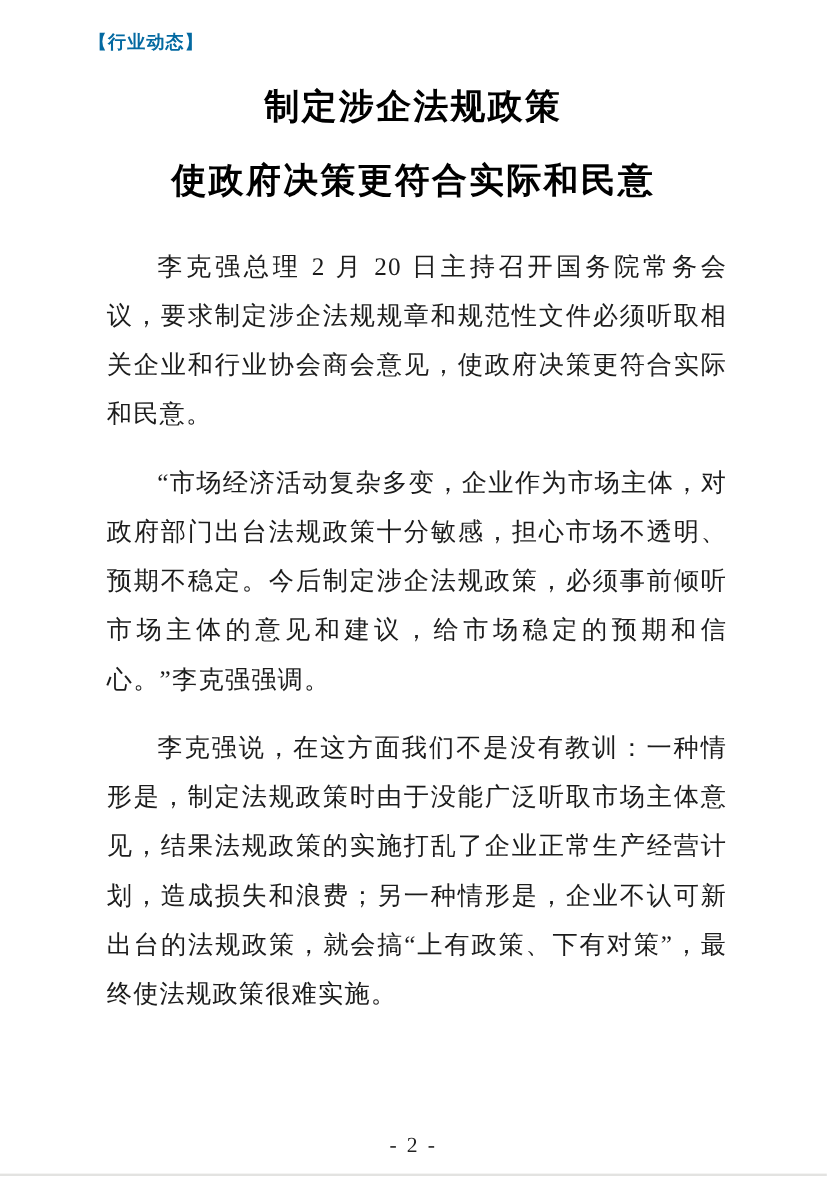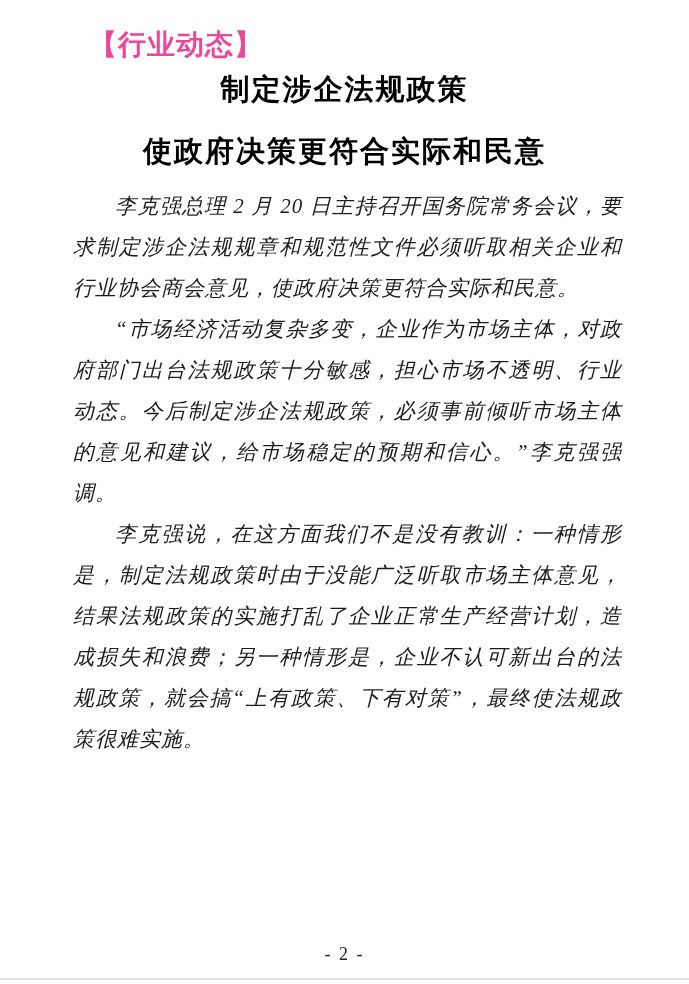--- a/index.html
+++ b/index.html
@@ -8,26 +8,26 @@
     height: 984px;
     background: #ffffff;
     position: relative;
     overflow: hidden;
     font-family: "Liberation Serif", serif;
     color: #1c1c1c;
   }
   .section-tag {
     position: absolute;
     top: 26px;
-    left: 89px;
+    left: 74px;
     font-family: "Liberation Sans", sans-serif;
-    font-size: 28px;
+    font-size: 15px;
     font-weight: 600;
     letter-spacing: 1px;
-    color: #ec4899;
+    color: #0369a1;
   }
   .doc-title {
     position: absolute;
     top: 58px;
     left: 0;
     width: 100%;
     text-align: center;
     font-weight: bold;
     font-size: 29px;
     color: #000000;
@@ -40,24 +40,23 @@
     position: absolute;
     top: 186px;
     left: 73px;
     width: 549px;
     font-size: 21px;
     line-height: 41px;
     text-align: justify;
     text-justify: inter-character;
   }
   .body-text p {
-    margin: 0;
+    margin: 16px;
     text-indent: 2em;
     letter-spacing: 1px;
-    font-style: italic;
   }
   .page-number {
     position: absolute;
     top: 944px;
     left: 0;
     width: 100%;
     text-align: center;
     font-size: 18px;
     letter-spacing: 2px;
     color: #222222;
@@ -75,19 +74,19 @@
 
 <div class="section-tag">【行业动态】</div>
 
 <div class="doc-title">
   <div class="title-line">制定涉企法规政策</div>
   <div class="title-line">使政府决策更符合实际和民意</div>
 </div>
 
 <div class="body-text">
   <p>李克强总理 2 月 20 日主持召开国务院常务会议，要求制定涉企法规规章和规范性文件必须听取相关企业和行业协会商会意见，使政府决策更符合实际和民意。</p>
-  <p>“市场经济活动复杂多变，企业作为市场主体，对政府部门出台法规政策十分敏感，担心市场不透明、行业动态。今后制定涉企法规政策，必须事前倾听市场主体的意见和建议，给市场稳定的预期和信心。”李克强强调。</p>
+  <p>“市场经济活动复杂多变，企业作为市场主体，对政府部门出台法规政策十分敏感，担心市场不透明、预期不稳定。今后制定涉企法规政策，必须事前倾听市场主体的意见和建议，给市场稳定的预期和信心。”李克强强调。</p>
   <p>李克强说，在这方面我们不是没有教训：一种情形是，制定法规政策时由于没能广泛听取市场主体意见，结果法规政策的实施打乱了企业正常生产经营计划，造成损失和浪费；另一种情形是，企业不认可新出台的法规政策，就会搞“上有政策、下有对策”，最终使法规政策很难实施。</p>
 </div>
 
 <div class="page-number">- 2 -</div>
 
 <div class="bottom-divider" style="background: rgb(227, 227, 225);"></div>
 
 </body></html>

